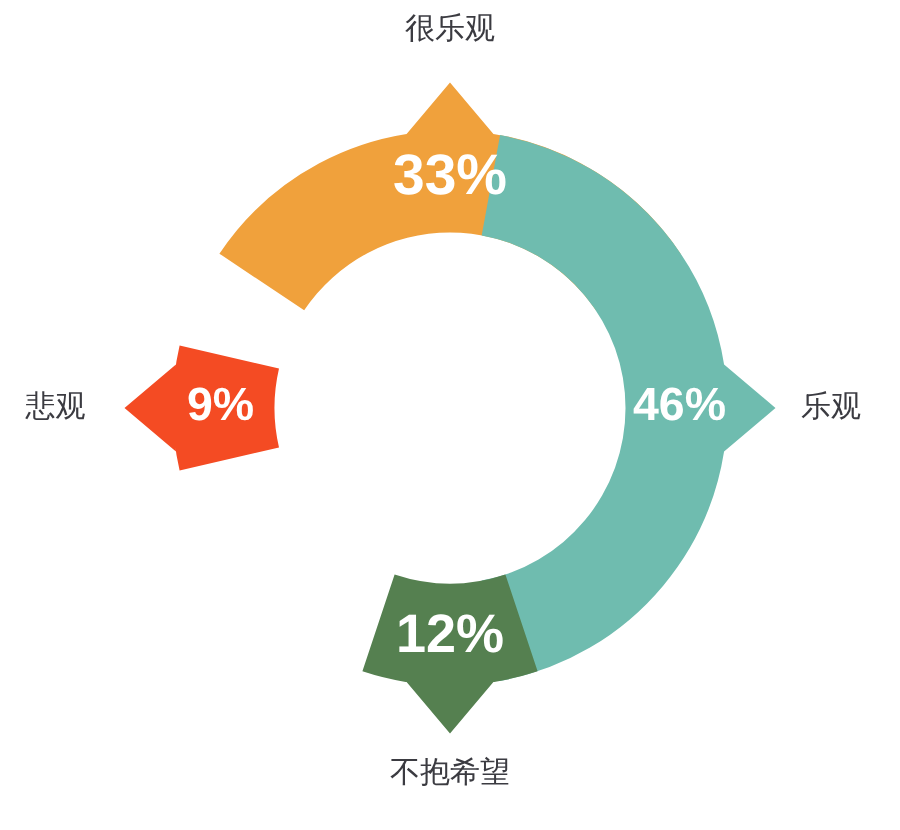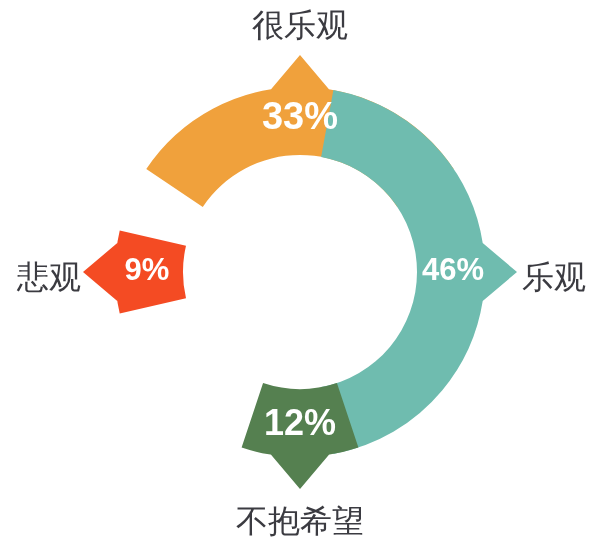--- a/index.html
+++ b/index.html
@@ -30,21 +30,21 @@
     display: block;
   }
   .seg-value {
     font-family: "Liberation Sans", "DejaVu Sans", sans-serif;
     font-weight: bold;
     fill: #ffffff;
   }
   .cat-label {
     position: absolute;
     font-family: Liberation Sans, sans-serif;
-    font-size: 32px;
+    font-size: 20px;
     color: #3b3b41;
     white-space: nowrap;
     line-height: 1;
   }
   #label-top {
     top: 9px;
     left: 0;
     width: 600px;
     text-align: center;
   }
@@ -54,21 +54,21 @@
     width: 600px;
     text-align: center;
   }
   #label-left {
     top: 261px;
     left: 17px;
     text-align: left;
   }
   #label-right {
     top: 261px;
-    left: 522px;
+    left: 534px;
     text-align: center;
   }
 </style>
 </head>
 <body>
 
 <div id="chart-root">
 
   <svg id="donut" viewBox="0 0 600 553">
     <g>

